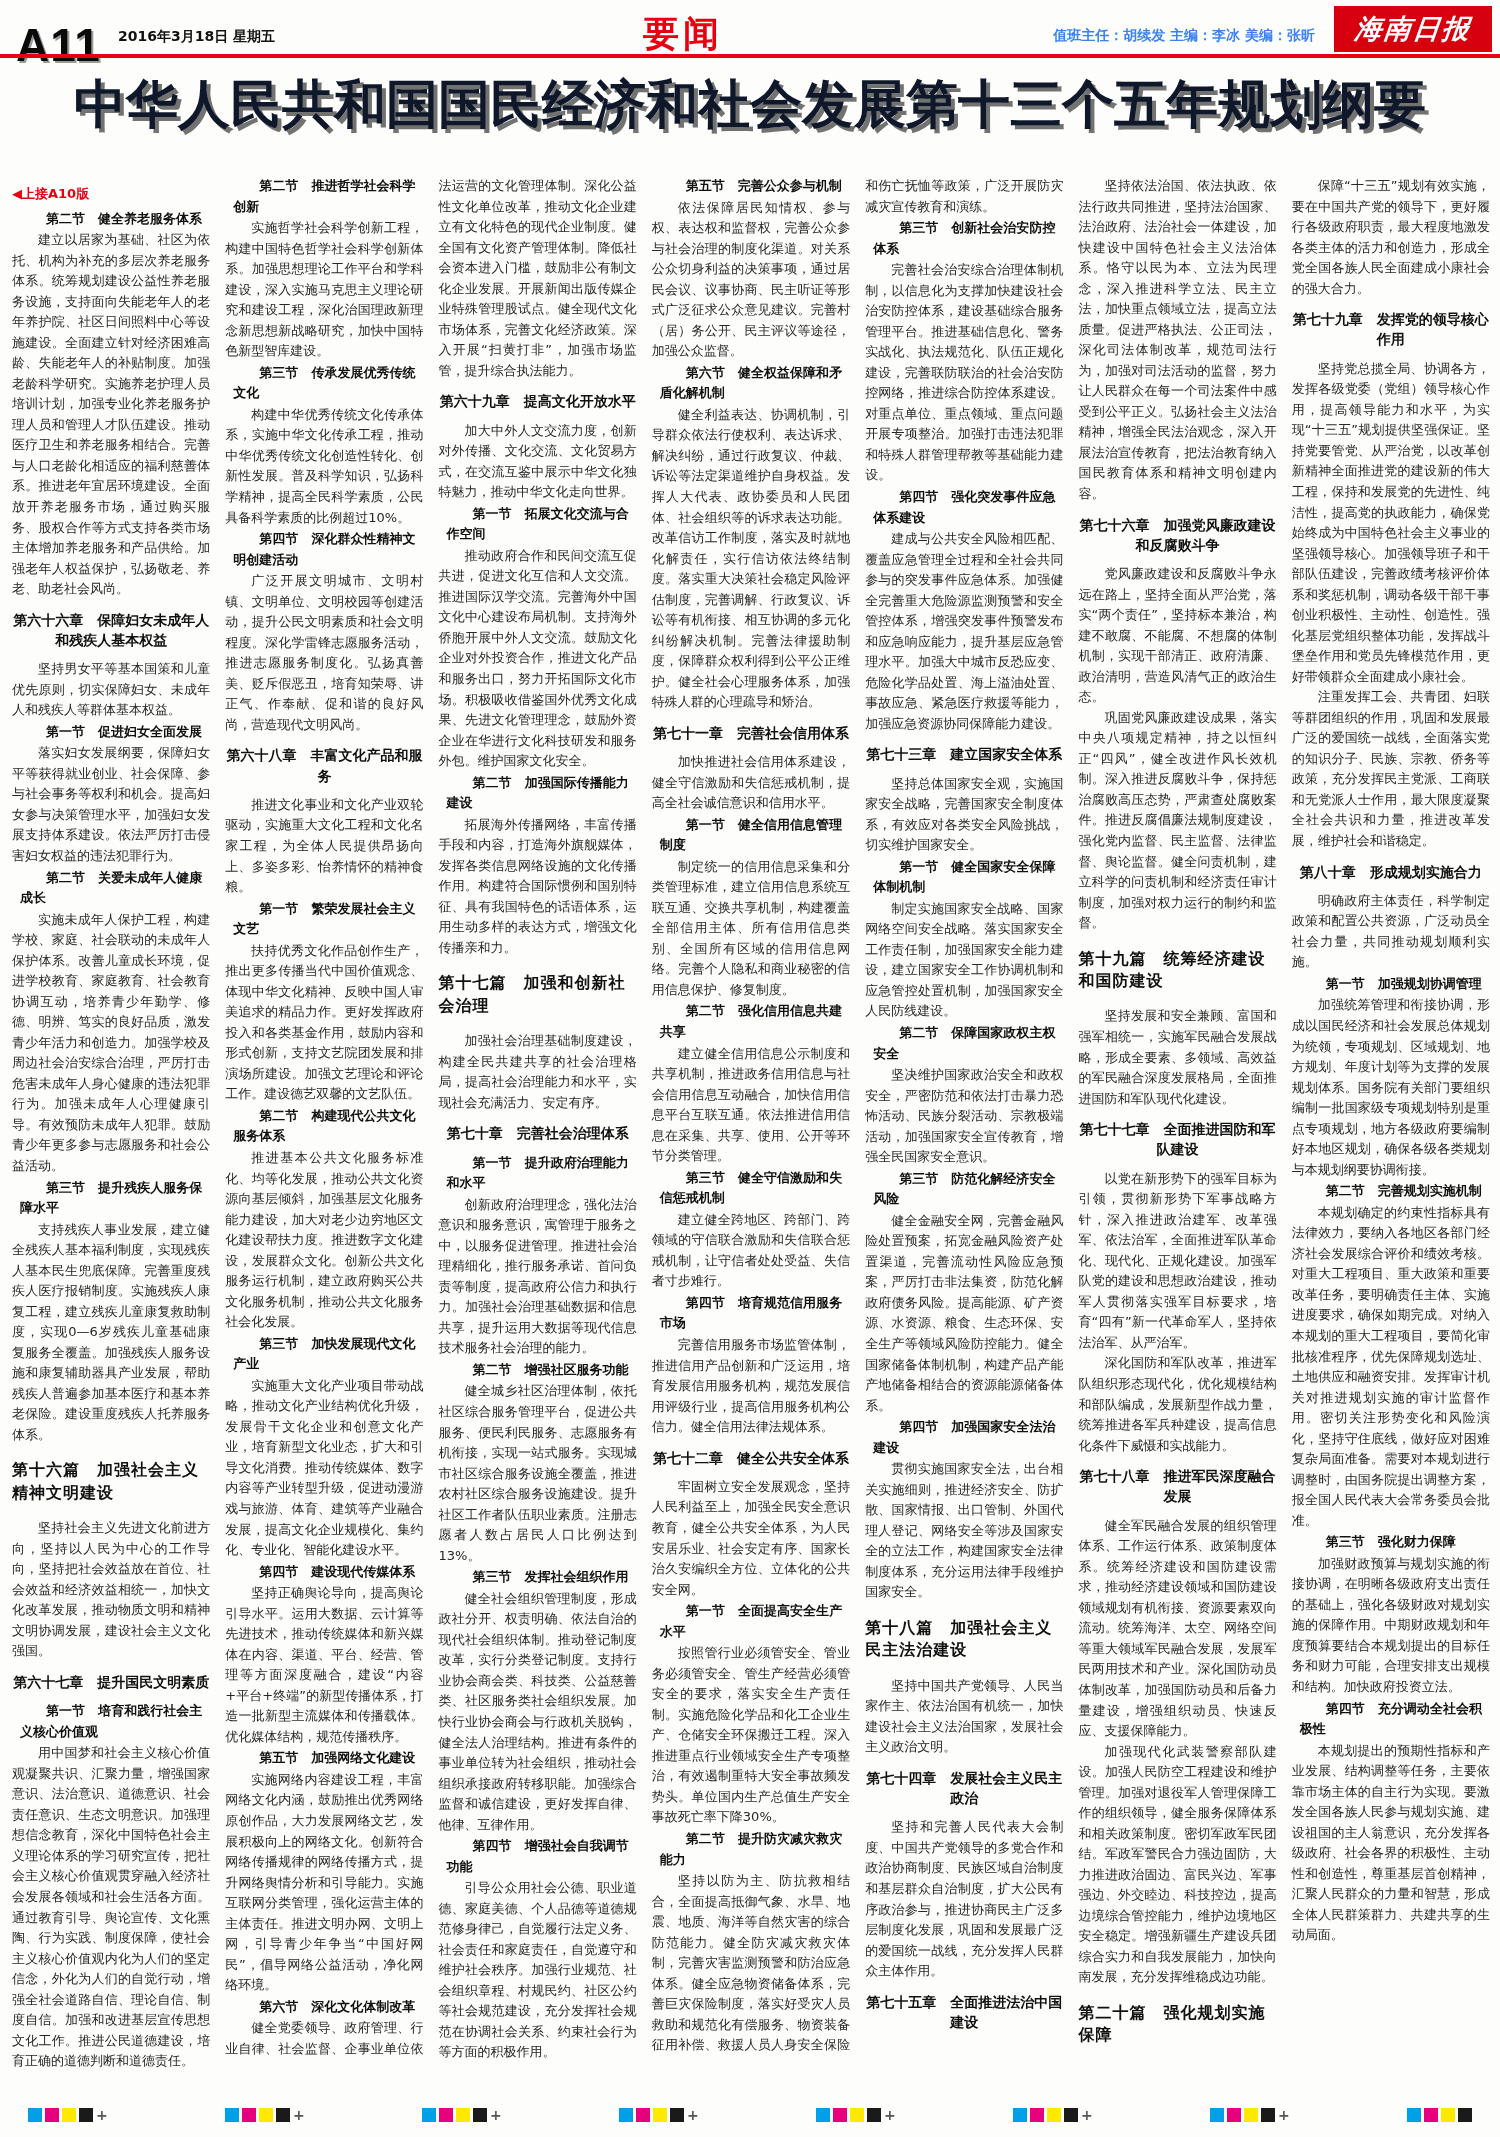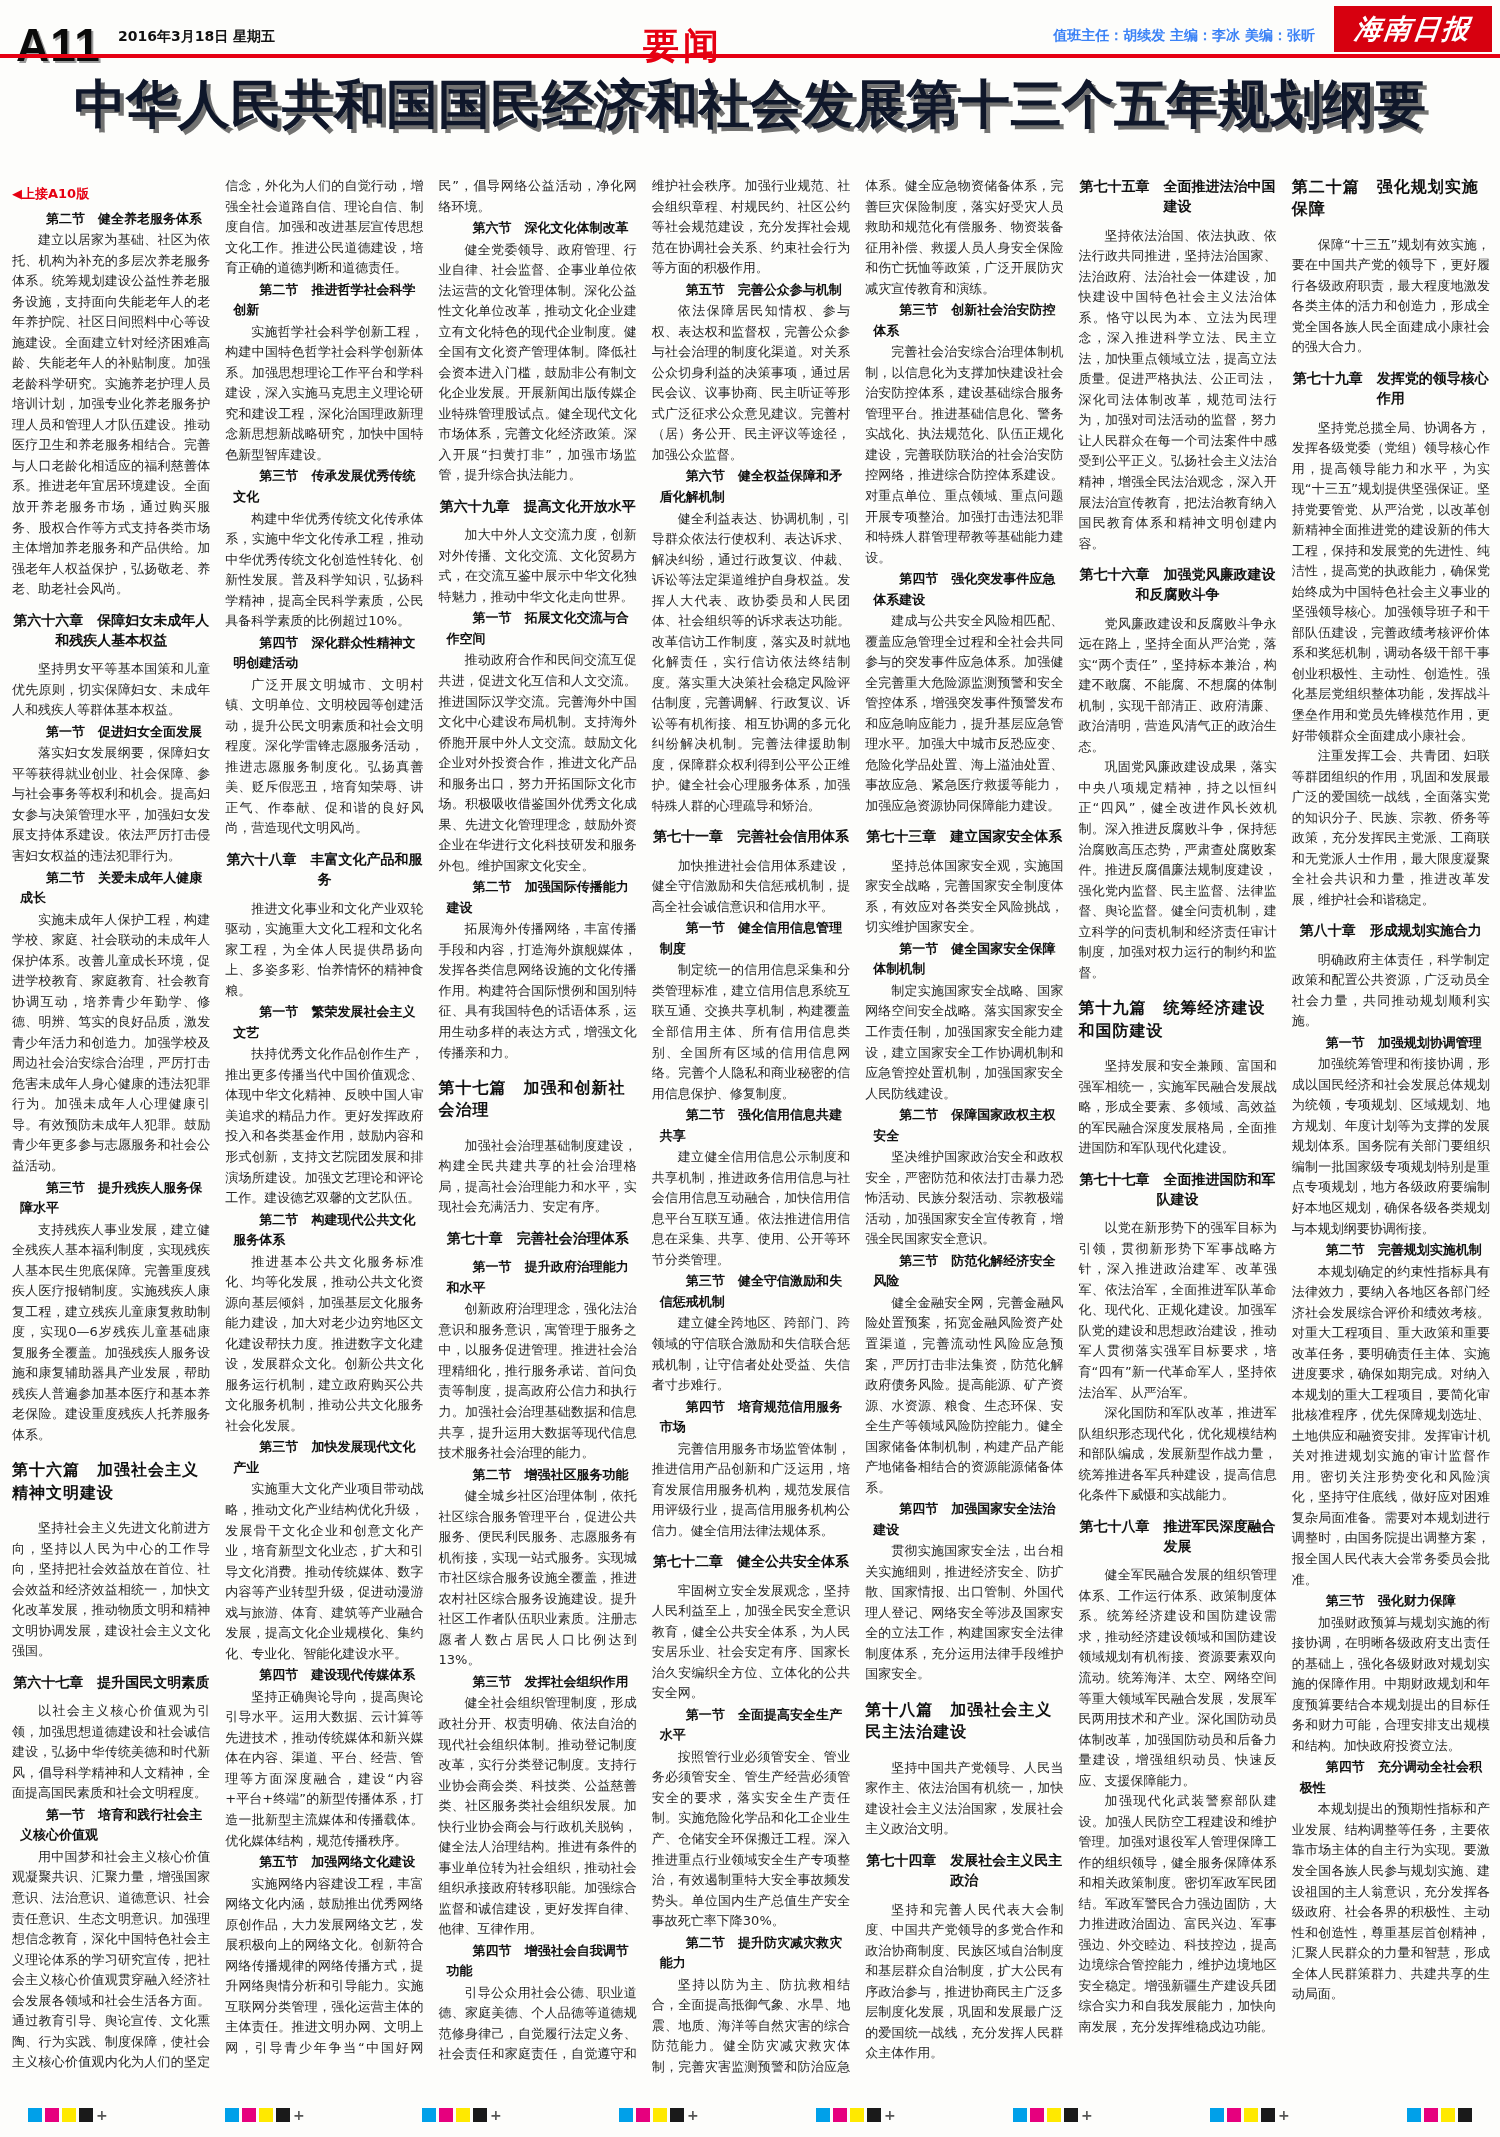--- a/index.html
+++ b/index.html
@@ -4,21 +4,21 @@
 <style>
   html,body{margin:0;padding:0;background:#e8e8e4;}
   .page{position:relative;width:1500px;height:2137px;background:#fdfdfb;margin:0 auto;overflow:hidden;
         font-family:"DejaVu Sans","Liberation Sans",sans-serif;color:#272727;}
   
   .hdr{position:absolute;left:0;top:0;width:100%;height:56px;}
   .hdr-rule{position:absolute;left:0;top:54px;width:100%;height:4px;background:#e60012;}
   .pageno{position:absolute;left:16px;top:18px;font-size:46px;font-weight:900;color:#0a0a0a;
           letter-spacing:1px;text-shadow:2px 2px 0 #9a9a9a;font-family:Liberation Sans, sans-serif;}
   .date{position:absolute;left:118px;top:28px;font-size:14px;font-weight:700;color:#111;}
-  .section-tag{position:absolute;left:643px;top:22px;font-size:36px;font-weight:900;color:#e60012;letter-spacing:4px;}
+  .section-tag{position:absolute;left:643px;top:10px;font-size:36px;font-weight:900;color:#e60012;letter-spacing:4px;}
   .credits{position:absolute;right:185px;top:27px;font-size:14px;font-weight:700;color:#3b82f6;}
   .masthead{position:absolute;right:8px;top:6px;width:158px;height:46px;background:#d7000f;
             display:flex;align-items:center;justify-content:center;}
   .masthead span{color:#fff;font-size:27px;font-weight:700;font-style:italic;
                  font-family:"DejaVu Serif","Liberation Serif",serif;transform:skewX(-6deg);letter-spacing:2px;}
   
   .headline{position:absolute;left:20px;top:70px;width:1460px;text-align:center;
             font-size:52px;font-weight:900;color:#0f172a;letter-spacing:0px;
             text-shadow:4px 4px 0 rgba(0,0,0,0.55);white-space:nowrap;}
   
@@ -64,21 +64,20 @@
       <div class="blk-p">坚持男女平等基本国策和儿童优先原则，切实保障妇女、未成年人和残疾人等群体基本权益。</div>
       <div class="blk-sec">第一节　促进妇女全面发展</div>
       <div class="blk-p">落实妇女发展纲要，保障妇女平等获得就业创业、社会保障、参与社会事务等权利和机会。提高妇女参与决策管理水平，加强妇女发展支持体系建设。依法严厉打击侵害妇女权益的违法犯罪行为。</div>
       <div class="blk-sec">第二节　关爱未成年人健康成长</div>
       <div class="blk-p">实施未成年人保护工程，构建学校、家庭、社会联动的未成年人保护体系。改善儿童成长环境，促进学校教育、家庭教育、社会教育协调互动，培养青少年勤学、修德、明辨、笃实的良好品质，激发青少年活力和创造力。加强学校及周边社会治安综合治理，严厉打击危害未成年人身心健康的违法犯罪行为。加强未成年人心理健康引导。有效预防未成年人犯罪。鼓励青少年更多参与志愿服务和社会公益活动。</div>
       <div class="blk-sec">第三节　提升残疾人服务保障水平</div>
       <div class="blk-p">支持残疾人事业发展，建立健全残疾人基本福利制度，实现残疾人基本民生兜底保障。完善重度残疾人医疗报销制度。实施残疾人康复工程，建立残疾儿童康复救助制度，实现0—6岁残疾儿童基础康复服务全覆盖。加强残疾人服务设施和康复辅助器具产业发展，帮助残疾人普遍参加基本医疗和基本养老保险。建设重度残疾人托养服务体系。</div>
       <div class="blk-part">第十六篇　加强社会主义精神文明建设</div>
       <div class="blk-p">坚持社会主义先进文化前进方向，坚持以人民为中心的工作导向，坚持把社会效益放在首位、社会效益和经济效益相统一，加快文化改革发展，推动物质文明和精神文明协调发展，建设社会主义文化强国。</div>
       <div class="blk-chap">第六十七章　提升国民文明素质</div>
-      <div class="blk-p">以社会主义核心价值观为引领，加强思想道德建设和社会诚信建设，弘扬中华传统美德和时代新风，倡导科学精神和人文精神，全面提高国民素质和社会文明程度。</div>
       <div class="blk-sec">第一节　培育和践行社会主义核心价值观</div>
       <div class="blk-p">用中国梦和社会主义核心价值观凝聚共识、汇聚力量，增强国家意识、法治意识、道德意识、社会责任意识、生态文明意识。加强理想信念教育，深化中国特色社会主义理论体系的学习研究宣传，把社会主义核心价值观贯穿融入经济社会发展各领域和社会生活各方面。通过教育引导、舆论宣传、文化熏陶、行为实践、制度保障，使社会主义核心价值观内化为人们的坚定信念，外化为人们的自觉行动，增强全社会道路自信、理论自信、制度自信。加强和改进基层宣传思想文化工作。推进公民道德建设，培育正确的道德判断和道德责任。</div>
       <div class="blk-sec">第二节　推进哲学社会科学创新</div>
       <div class="blk-p">实施哲学社会科学创新工程，构建中国特色哲学社会科学创新体系。加强思想理论工作平台和学科建设，深入实施马克思主义理论研究和建设工程，深化治国理政新理念新思想新战略研究，加快中国特色新型智库建设。</div>
       <div class="blk-sec">第三节　传承发展优秀传统文化</div>
       <div class="blk-p">构建中华优秀传统文化传承体系，实施中华文化传承工程，推动中华优秀传统文化创造性转化、创新性发展。普及科学知识，弘扬科学精神，提高全民科学素质，公民具备科学素质的比例超过10%。</div>
       <div class="blk-sec">第四节　深化群众性精神文明创建活动</div>
       <div class="blk-p">广泛开展文明城市、文明村镇、文明单位、文明校园等创建活动，提升公民文明素质和社会文明程度。深化学雷锋志愿服务活动，推进志愿服务制度化。弘扬真善美、贬斥假恶丑，培育知荣辱、讲正气、作奉献、促和谐的良好风尚，营造现代文明风尚。</div>
       <div class="blk-chap">第六十八章　丰富文化产品和服务</div>
       <div class="blk-p">推进文化事业和文化产业双轮驱动，实施重大文化工程和文化名家工程，为全体人民提供昂扬向上、多姿多彩、怡养情怀的精神食粮。</div>

